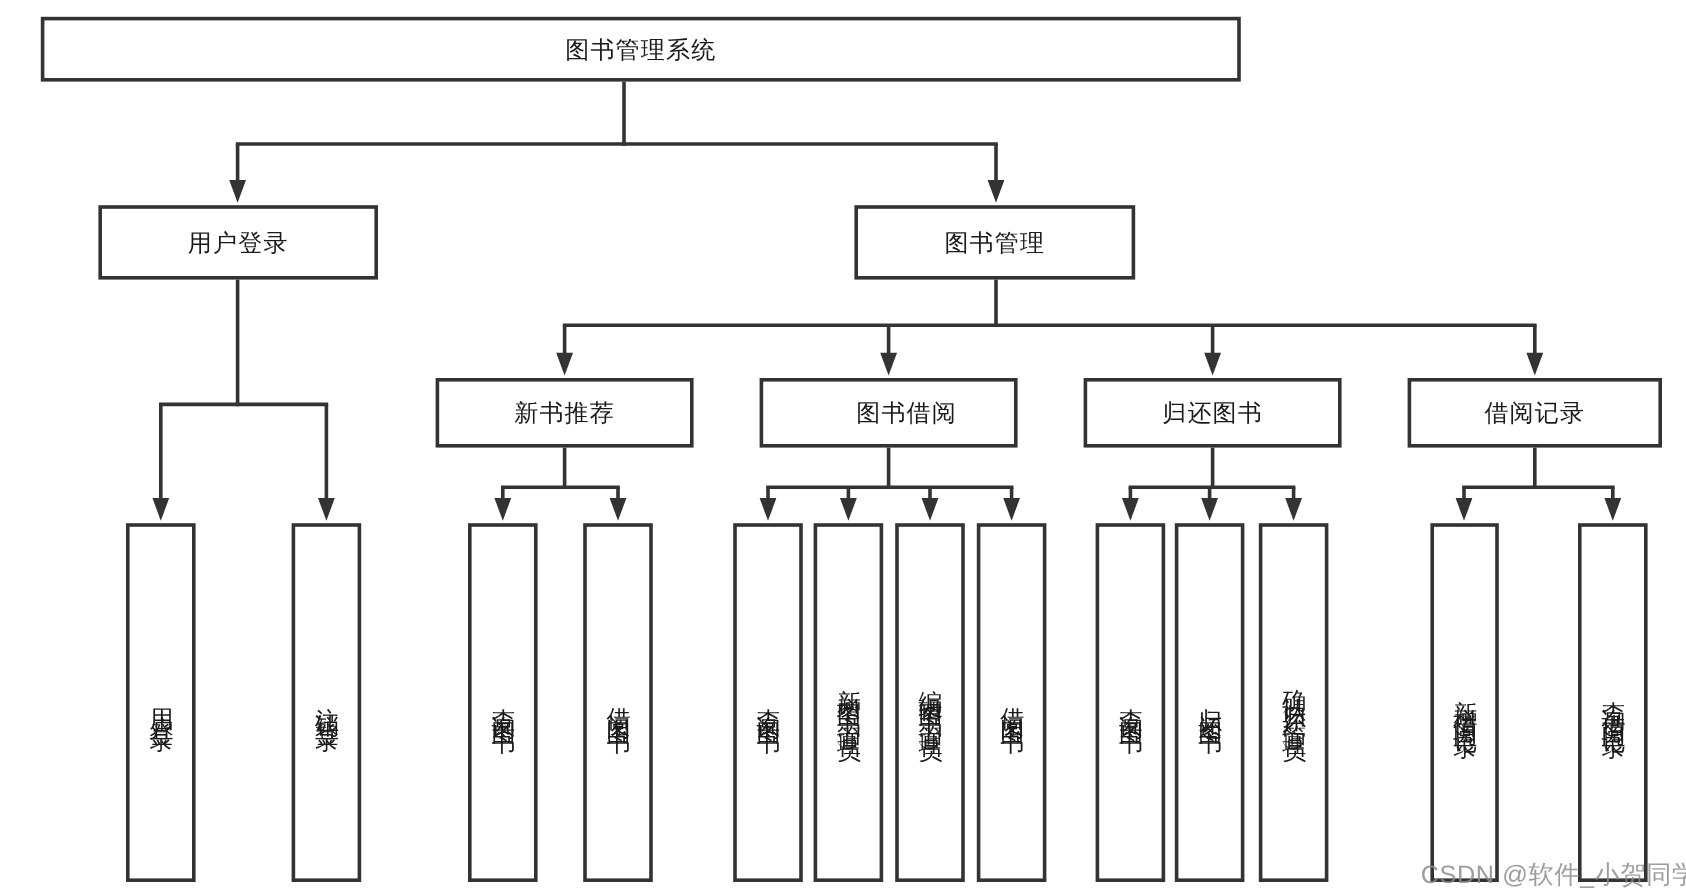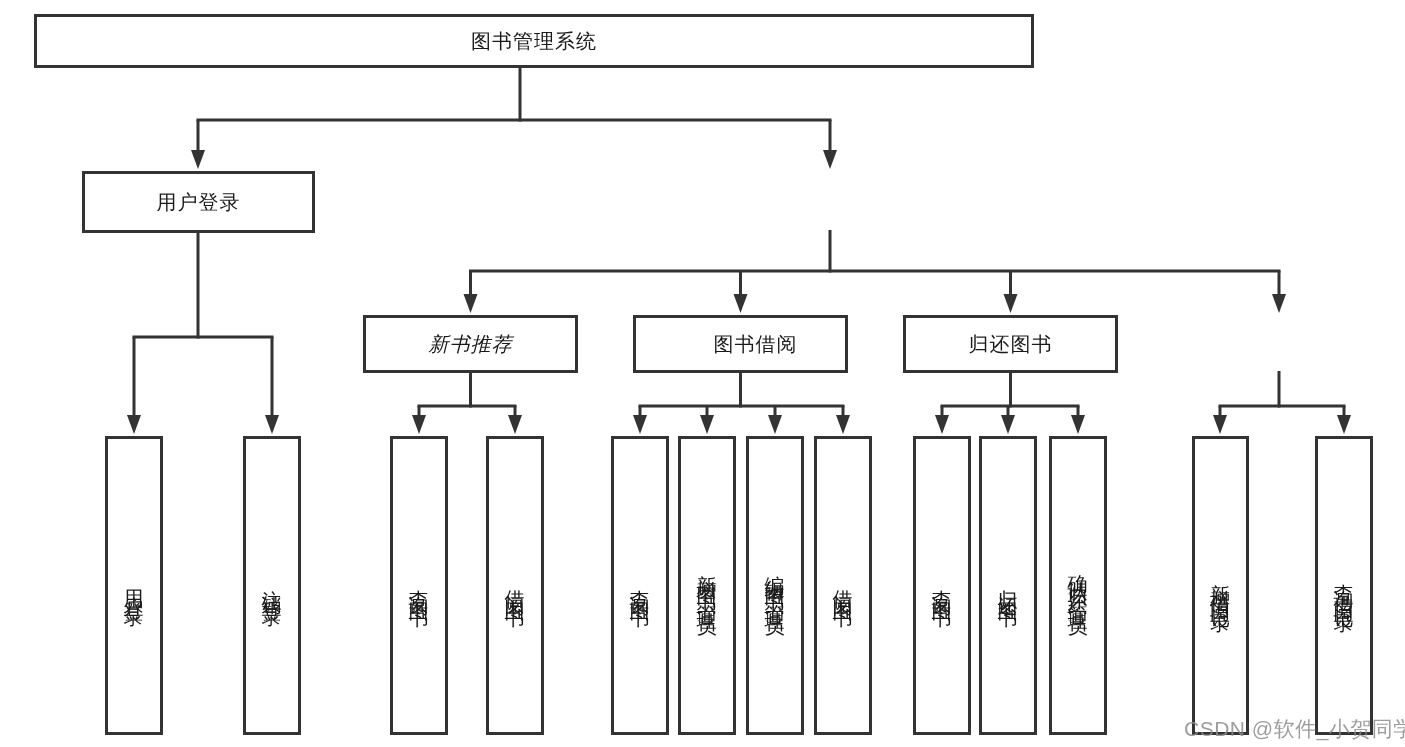--- a/index.html
+++ b/index.html
@@ -20,21 +20,21 @@
     font-size:20px;letter-spacing:1px;color:#1a1a1a;
   }
   .leaf{
     writing-mode:vertical-rl;letter-spacing:6px;line-height:1;
     text-align:center;
   }
   
   .n-root{left:20px;top:14px;width:1000px;height:54px;margin-left:14px;}
   .n-l2a{left:82px;top:171px;width:233px;height:62px;}
   .n-l2b{left:712px;top:171px;width:234px;height:62px;}
-  .n-l3a{left:363px;top:315px;width:215px;height:58px;font-style:italic;}
+  .n-l3a{left:363px;top:315px;width:215px;height:58px;}
   .n-l3b{left:633px;top:315px;width:215px;height:58px;padding-left:30px;}
   .n-l3c{left:903px;top:315px;width:215px;height:58px;}
   .n-l3d{left:1173px;top:315px;width:212px;height:58px;}
   .lf{top:436px;width:58px;height:299px;}
   .lf-1a{left:105px;} .lf-1b{left:243px;}
   .lf-2a{left:390px;} .lf-2b{left:486px;}
   .lf-3a{left:611px;} .lf-3b{left:678px;} .lf-3c{left:746px;} .lf-3d{left:814px;}
   .lf-4a{left:913px;} .lf-4b{left:979px;} .lf-4c{left:1049px;}
   .lf-5a{left:1192px;width:57px;} .lf-5b{left:1315px;}
   .watermark{
@@ -120,24 +120,26 @@
       <line x1="1220" y1="406" x2="1220" y2="417"></line>
       <polygon points="1213,415 1227,415 1220,434"></polygon>
       <line x1="1344" y1="406" x2="1344" y2="417"></line>
       <polygon points="1337,415 1351,415 1344,434"></polygon>
     </g>
   </svg>
 
   <div class="box n-root">图书管理系统</div>
 
   <div class="box n-l2a">用户登录</div>
+  <div class="box n-l2b">图书管理</div>
 
   <div class="box n-l3a">新书推荐</div>
   <div class="box n-l3b">图书借阅</div>
   <div class="box n-l3c">归还图书</div>
+  <div class="box n-l3d">借阅记录</div>
 
   <div class="box leaf lf lf-1a">用户登录</div>
   <div class="box leaf lf lf-1b">注销登录</div>
 
   <div class="box leaf lf lf-2a">查询图书</div>
   <div class="box leaf lf lf-2b">借阅图书</div>
 
   <div class="box leaf lf lf-3a">查询图书</div>
   <div class="box leaf lf lf-3b">新增图书（管理员）</div>
   <div class="box leaf lf lf-3c">编辑图书（管理员）</div>

